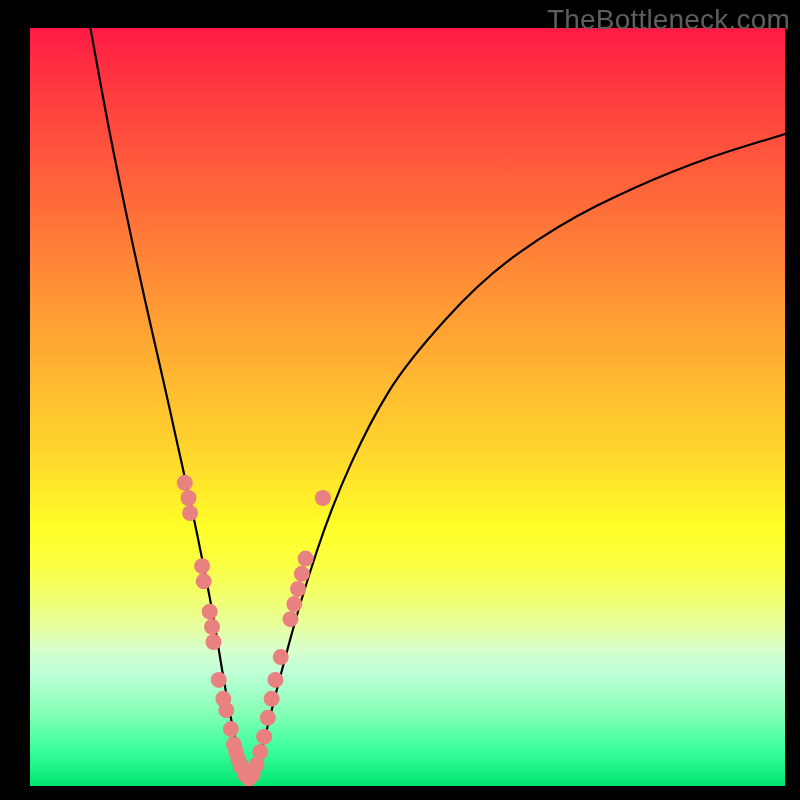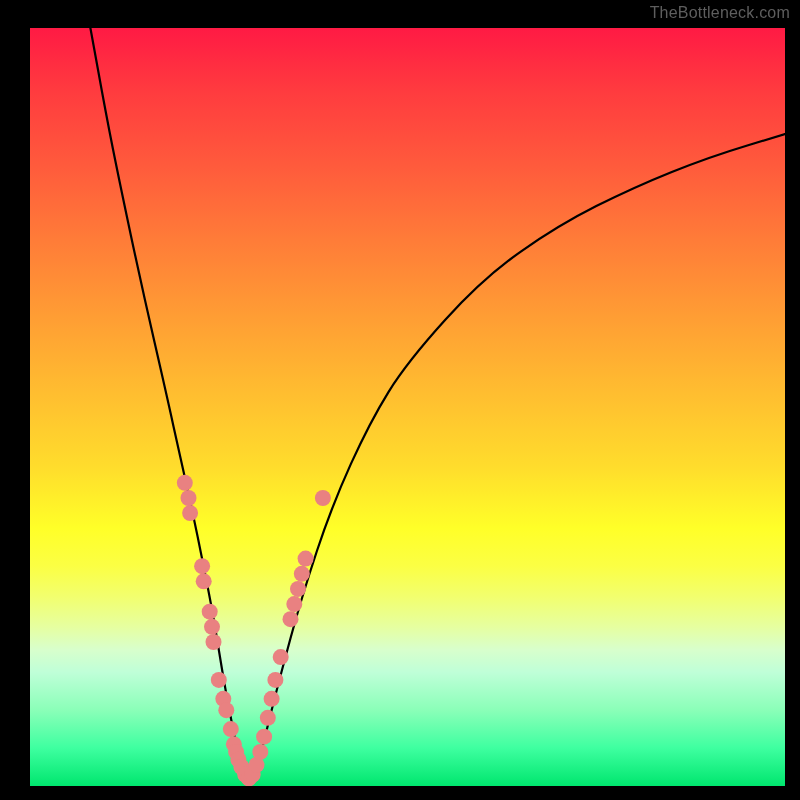--- a/index.html
+++ b/index.html
@@ -41,21 +41,21 @@
       #bfffd8 85%,
       #8affb8 90%,
       #3effa0 95%,
       #00e66e 100%);
   }
   .watermark {
     position: absolute;
     top: 4px;
     right: 10px;
     color: #5e5e5e;
-    font-size: 16px;
+    font-size: 28px;
     letter-spacing: 0.2px;
     font-weight: 500;
   }
   svg.curve {
     position: absolute;
     left: 0;
     top: 0;
     width: 755px;
     height: 758px;
   }

